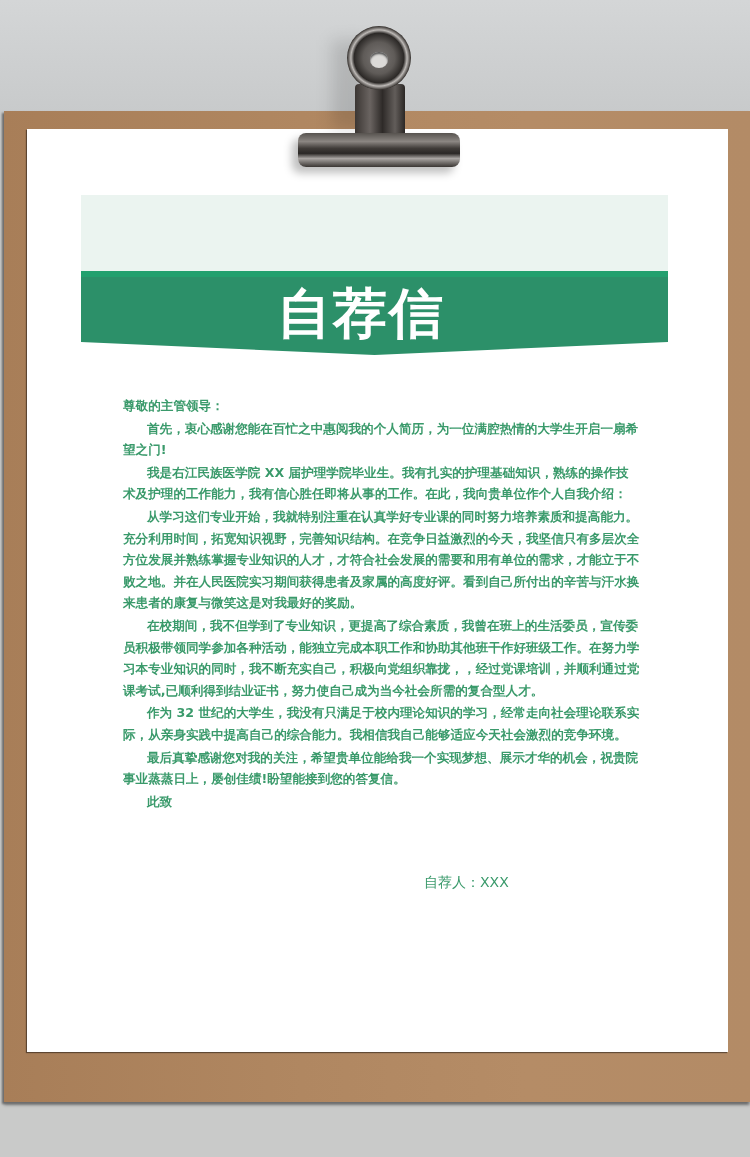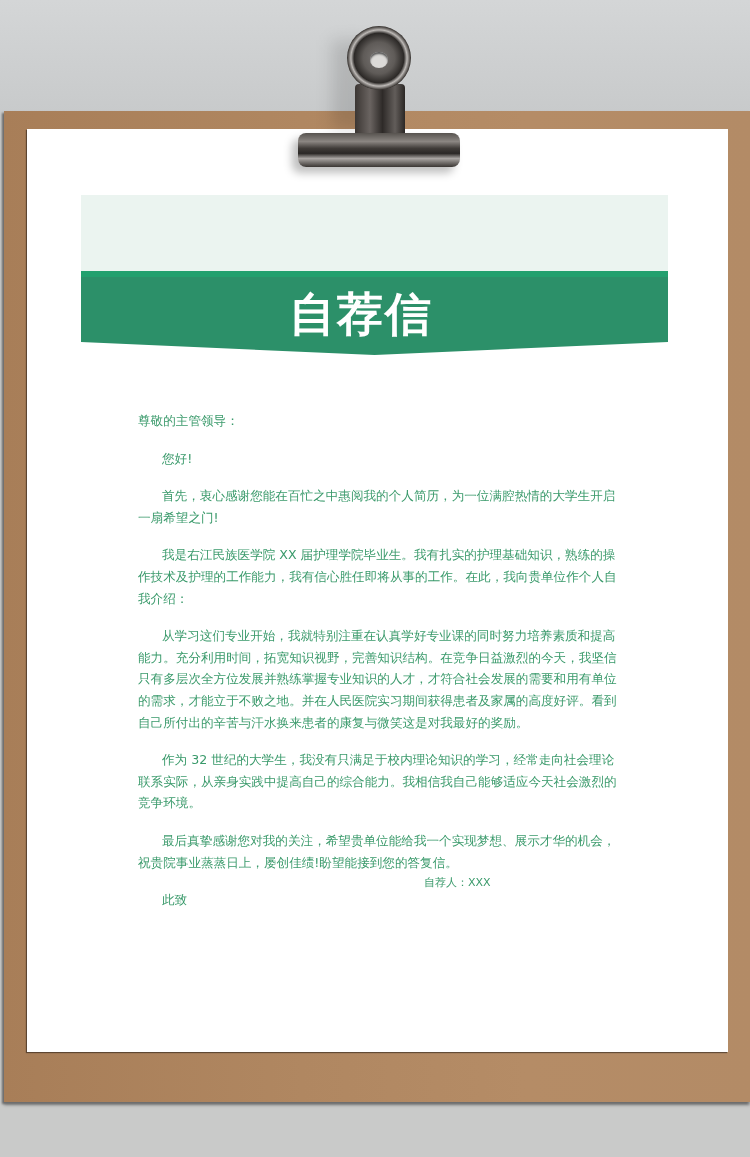--- a/index.html
+++ b/index.html
@@ -55,33 +55,33 @@
     position:absolute; left:81px; top:271px; width:587px; height:6px;
     background:#22a06e;
   }
   .hdr-band {
     position:absolute; left:81px; top:277px; width:587px; height:78px;
     background:#2c9069;
     clip-path:polygon(0 0,100% 0,100% 65px,50% 78px,0 65px);
   }
   .hdr-title {
     position:absolute; left:81px; top:284px; width:560px; text-align:center;
-    color:#ffffff; font-size:46px; font-weight:bold; letter-spacing:2px; line-height:60px;
+    color:#ffffff; font-size:54px; font-weight:bold; letter-spacing:2px; line-height:60px;
   }
   
   .letter {
     position:absolute; left:122px; top:394px; width:520px;
     color:#3a9a6b; font-size:12.6px; line-height:21.6px;
   }
-  .letter p { margin:16px; }
+  .letter p { margin:1px;font-weight:bold; }
   .indent { text-indent:24px; }
   .closing { padding-left:24px; }
   .sign {
     position:absolute; left:424px; top:872px; width:200px;
-    color:#3a9a6b; font-size:11px; line-height:21.6px;
+    color:#3a9a6b; font-size:14px; line-height:21.6px;
   }
   .sign p { margin:0; }
 </style>
 </head>
 <body>
 
 <div class="wall-top"></div>
 <div class="board"></div>
 <div class="paper"></div>
 
@@ -93,24 +93,24 @@
   <div class="clip-bar"></div>
 </div>
 
 <div class="hdr-light"></div>
 <div class="hdr-stripe"></div>
 <div class="hdr-band"></div>
 <div class="hdr-title">自荐信</div>
 
 <div class="letter">
   <p>尊敬的主管领导：</p>
-  <p class="indent">您好!</p>
   <p class="indent">首先，衷心感谢您能在百忙之中惠阅我的个人简历，为一位满腔热情的大学生开启一扇希望之门!</p>
   <p class="indent">我是右江民族医学院 XX 届护理学院毕业生。我有扎实的护理基础知识，熟练的操作技术及护理的工作能力，我有信心胜任即将从事的工作。在此，我向贵单位作个人自我介绍：</p>
   <p class="indent">从学习这们专业开始，我就特别注重在认真学好专业课的同时努力培养素质和提高能力。充分利用时间，拓宽知识视野，完善知识结构。在竞争日益激烈的今天，我坚信只有多层次全方位发展并熟练掌握专业知识的人才，才符合社会发展的需要和用有单位的需求，才能立于不败之地。并在人民医院实习期间获得患者及家属的高度好评。看到自己所付出的辛苦与汗水换来患者的康复与微笑这是对我最好的奖励。</p>
+  <p class="indent">在校期间，我不但学到了专业知识，更提高了综合素质，我曾在班上的生活委员，宣传委员积极带领同学参加各种活动，能独立完成本职工作和协助其他班干作好班级工作。在努力学习本专业知识的同时，我不断充实自己，积极向党组织靠拢，，经过党课培训，并顺利通过党课考试,已顺利得到结业证书，努力使自己成为当今社会所需的复合型人才。</p>
   <p class="indent">作为 32 世纪的大学生，我没有只满足于校内理论知识的学习，经常走向社会理论联系实际，从亲身实践中提高自己的综合能力。我相信我自己能够适应今天社会激烈的竞争环境。</p>
   <p class="indent">最后真挚感谢您对我的关注，希望贵单位能给我一个实现梦想、展示才华的机会，祝贵院事业蒸蒸日上，屡创佳绩!盼望能接到您的答复信。</p>
   <p class="closing">此致</p>
 </div>
 
 <div class="sign">
   <p>自荐人：XXX</p>
 </div>
 
 </body></html>

